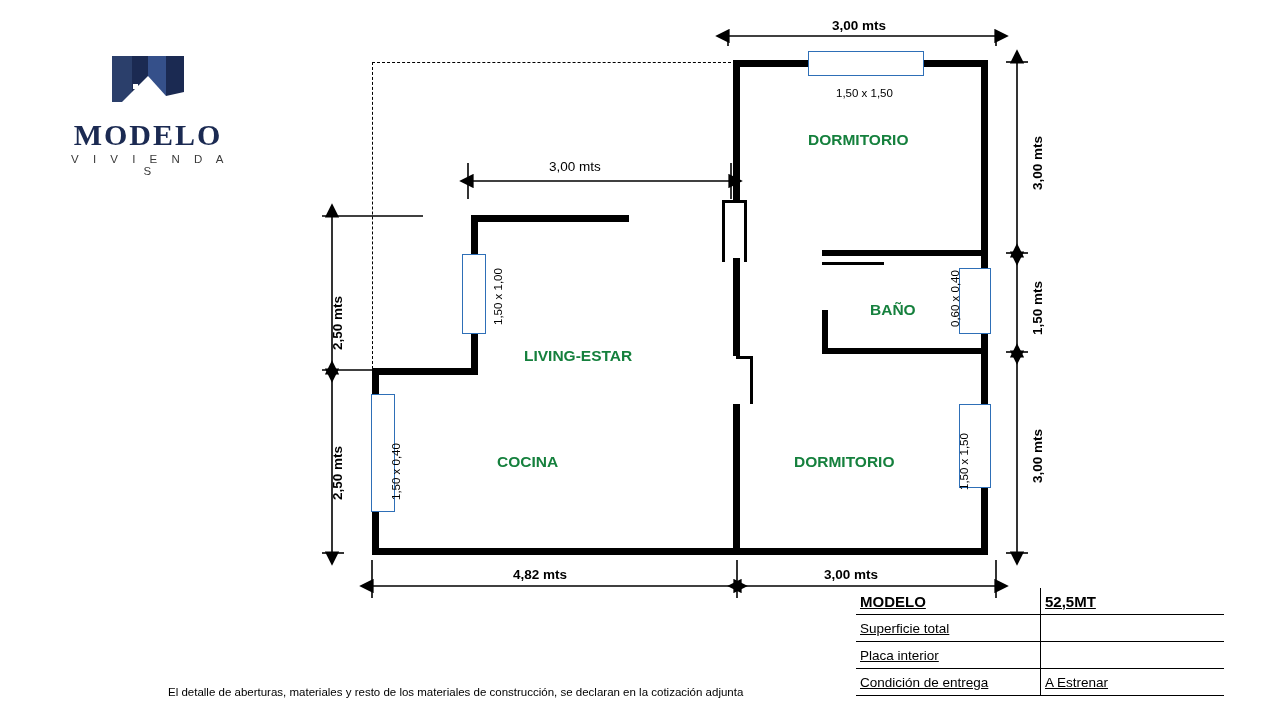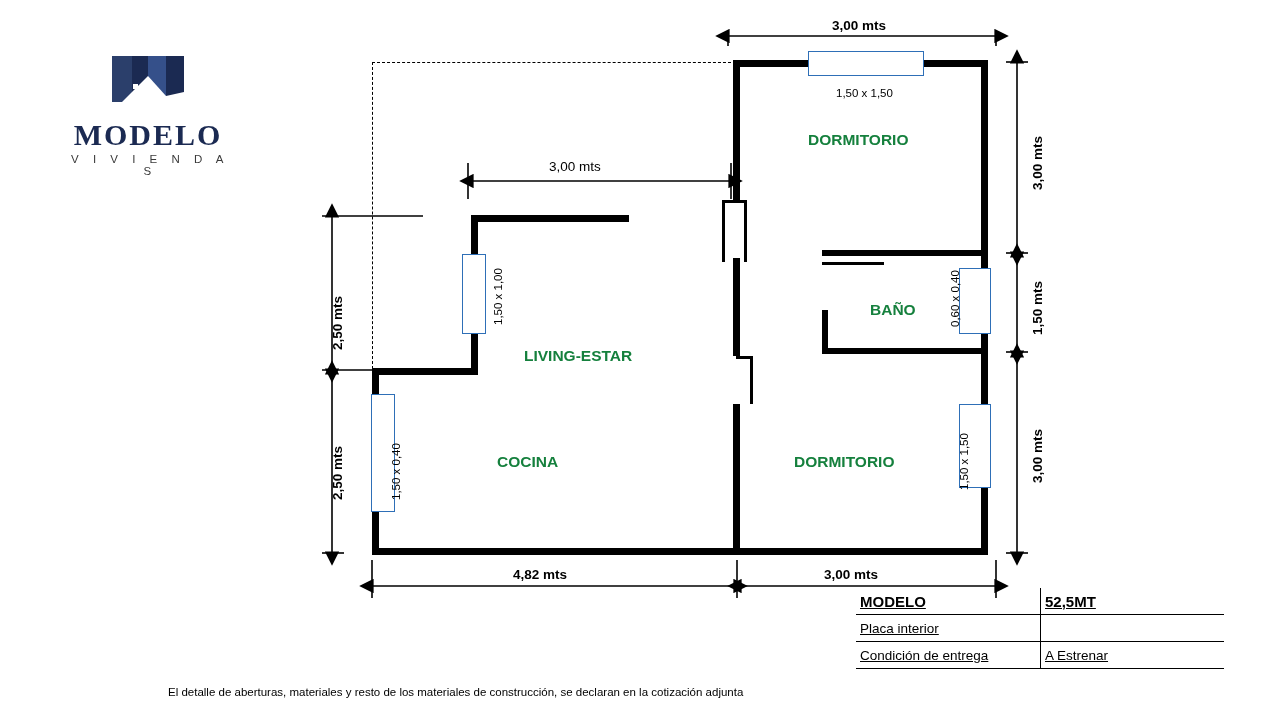--- a/index.html
+++ b/index.html
@@ -291,20 +291,24 @@
     <div class="dim bold" style="left:824px; top:567px;">3,00 mts</div>
   </div>
 
   <table class="spec-table">
     <tbody>
       <tr class="head">
         <td class="lbl">MODELO</td>
         <td>52,5MT</td>
       </tr>
       <tr>
+        <td class="lbl">Superficie total</td>
+        <td></td>
+      </tr>
+      <tr>
         <td class="lbl">Placa interior</td>
         <td></td>
       </tr>
       <tr>
         <td class="lbl">Condición de entrega</td>
         <td>A Estrenar</td>
       </tr>
     </tbody>
   </table>
 

